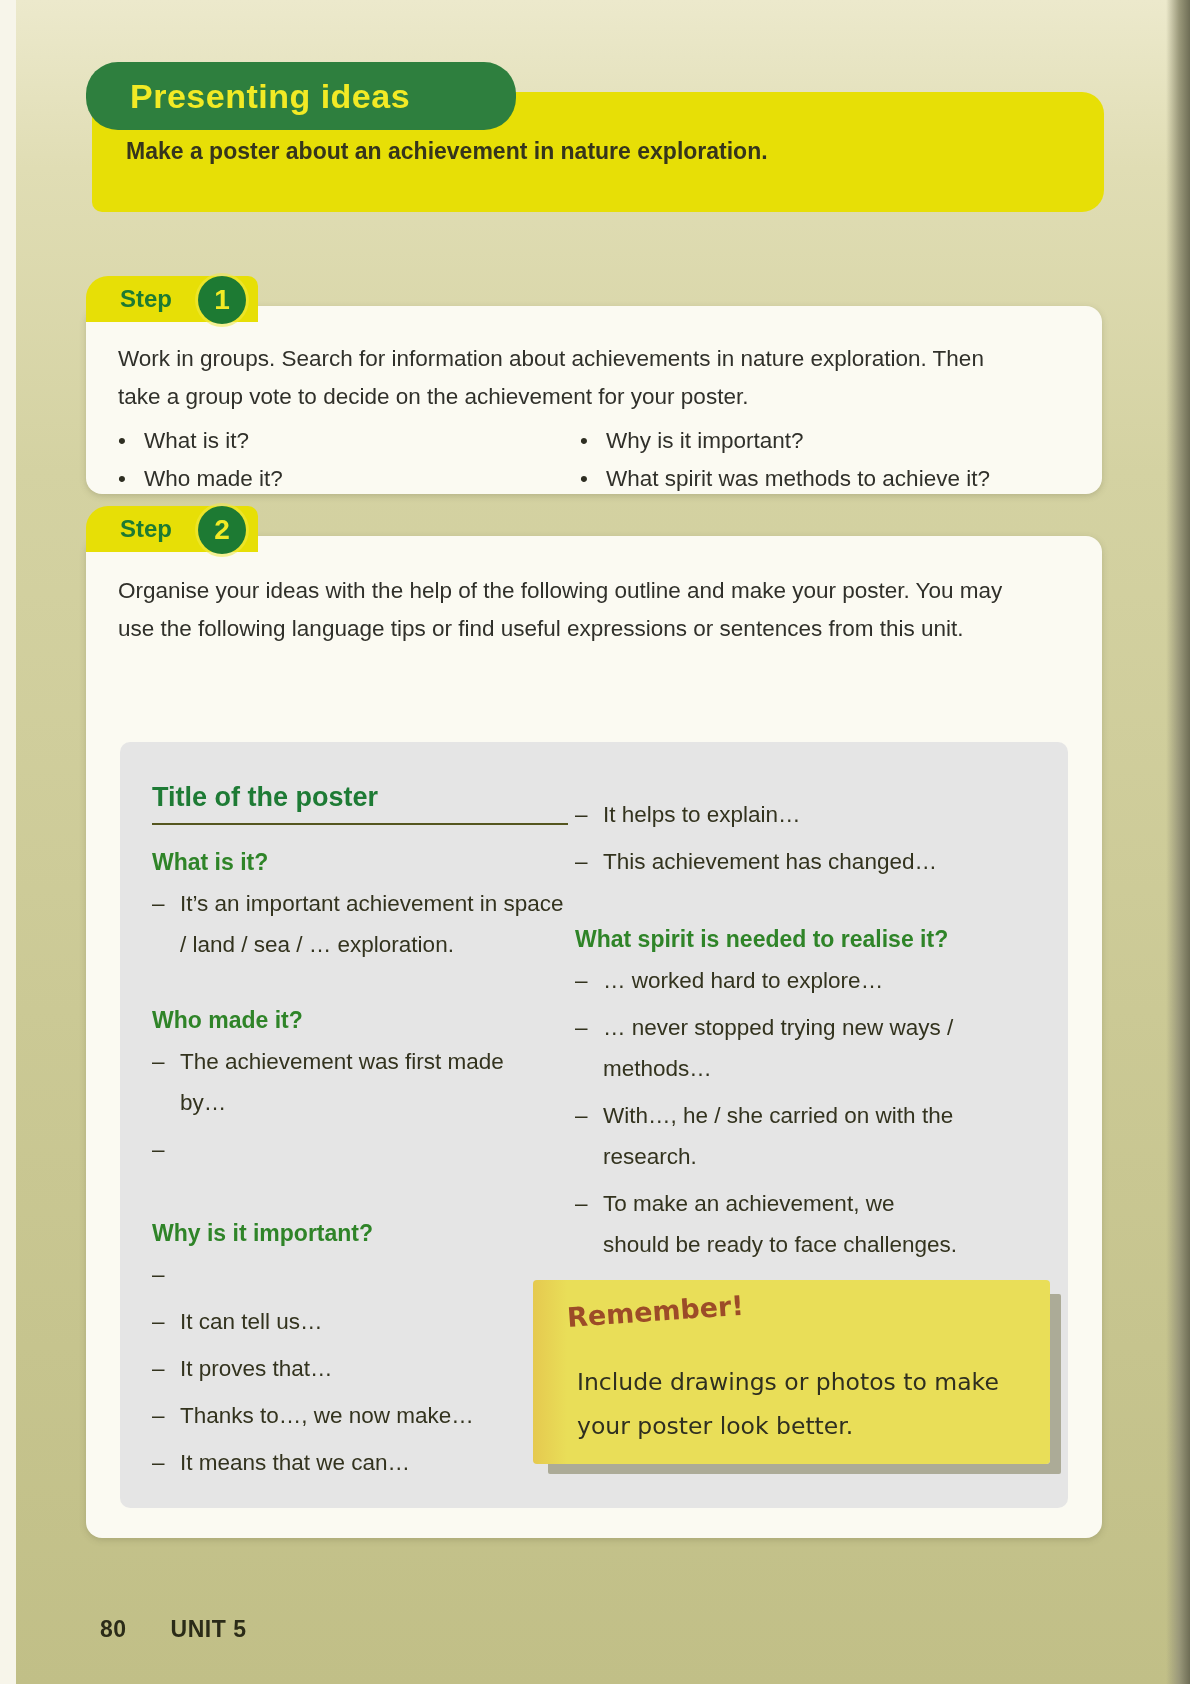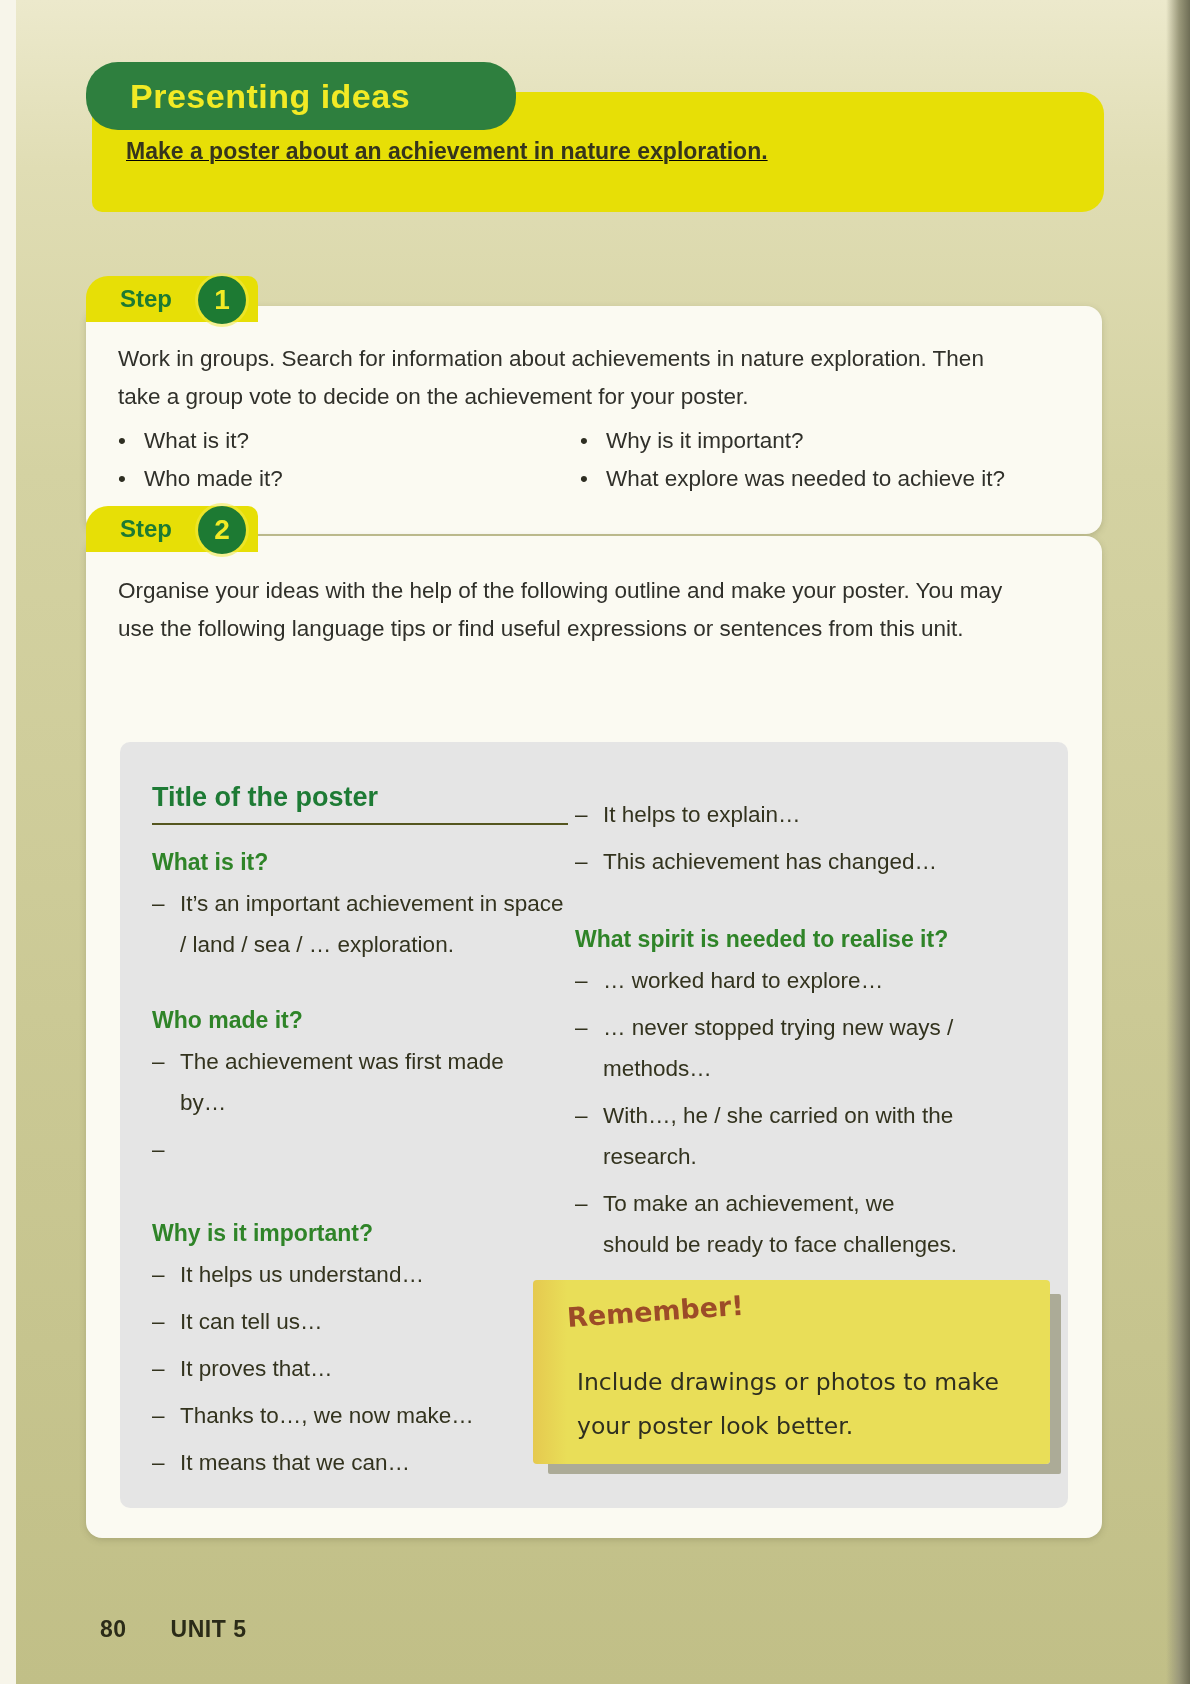--- a/index.html
+++ b/index.html
@@ -9,35 +9,35 @@
     font-family:"Liberation Sans",sans-serif;
   }
   .scan-left{position:absolute;left:0;top:0;bottom:0;width:16px;background:#f7f5ea;}
   .scan-right{position:absolute;right:0;top:0;bottom:0;width:24px;
     background:linear-gradient(90deg,rgba(110,109,85,0) 0%,#9a987a 55%,#6e6d55 100%);}
   
   .title-pill{position:absolute;left:86px;top:62px;width:430px;height:68px;background:#2e7f3e;
     border-radius:32px;display:flex;align-items:center;padding-left:44px;box-sizing:border-box;z-index:3;}
   .title-pill span{color:#f2ea25;font-size:34px;font-weight:bold;letter-spacing:.5px;}
   .task-banner{position:absolute;left:92px;top:92px;width:1012px;height:120px;background:#e7df06;
-    border-radius:6px 22px 22px 10px;z-index:2;box-sizing:border-box;padding:46px 0 0 34px;text-decoration:underline;}
+    border-radius:6px 22px 22px 10px;z-index:2;box-sizing:border-box;padding:46px 0 0 34px;}
   .task-banner span{color:#35351c;font-size:23px;font-weight:bold;}
   
   .step-tab{position:absolute;left:86px;width:172px;height:46px;background:#e7df06;
     border-radius:22px 10px 0 0;z-index:4;display:flex;align-items:center;}
   .step-tab .step-word{color:#1d7a33;font-weight:bold;font-size:24px;padding-left:34px;}
   .step-circle{position:absolute;left:112px;top:0;width:48px;height:48px;border-radius:50%;
     background:#1d7a33;display:flex;align-items:center;justify-content:center;
     box-shadow:0 0 0 3px rgba(240,234,70,.55);}
   .step-circle span{color:#f2ea25;font-size:28px;font-weight:bold;}
   .tab1{top:276px}.tab2{top:506px}
   
   .panel{position:absolute;left:86px;width:1016px;background:#fbfaf2;border-radius:16px;
     box-shadow:0 2px 6px rgba(90,90,60,.25);z-index:3;box-sizing:border-box;}
-  .panel1{top:306px;height:228px;}
+  .panel1{top:306px;height:188px;}
   .panel2{top:536px;height:1002px;}
   .panel p{margin:0;font-size:22.5px;color:#30302a;line-height:38px;}
   .panel1 p{position:absolute;left:32px;top:34px;width:905px;}
   .panel2 p{position:absolute;left:32px;top:36px;width:905px;}
   .blist{position:absolute;margin:0;padding:0;list-style:none;}
   .b-left{left:32px;top:116px;}
   .b-right{left:494px;top:116px;}
   .blist li{font-size:22.5px;color:#30302a;line-height:38px;display:flex;}
   .blist .bchar{width:26px;flex:none;color:#2e2e22;}
   
@@ -100,21 +100,21 @@
         <span>Who made it?</span>
       </li>
     </ul>
     <ul class="blist b-right">
       <li>
         <span class="bchar">•</span>
         <span>Why is it important?</span>
       </li>
       <li>
         <span class="bchar">•</span>
-        <span>What explore was needed to achieve it?</span>
+        <span>What spirit was methods to achieve it?</span>
       </li>
     </ul>
   </div>
 
   <div class="step-tab tab2">
     <span class="step-word">Step</span>
     <div class="step-circle">
       <span>2</span>
     </div>
   </div>
@@ -139,21 +139,20 @@
           <span class="dash">–</span>
           <span class="tip-text w360">The achievement was first made by…</span>
         </div>
         <div class="tip-item">
           <span class="dash">–</span>
         </div>
 
         <div class="tip-heading hg3">Why is it important?</div>
         <div class="tip-item">
           <span class="dash">–</span>
-          <span class="tip-text">It helps us understand…</span>
         </div>
         <div class="tip-item">
           <span class="dash">–</span>
           <span class="tip-text">It can tell us…</span>
         </div>
         <div class="tip-item">
           <span class="dash">–</span>
           <span class="tip-text">It proves that…</span>
         </div>
         <div class="tip-item">

